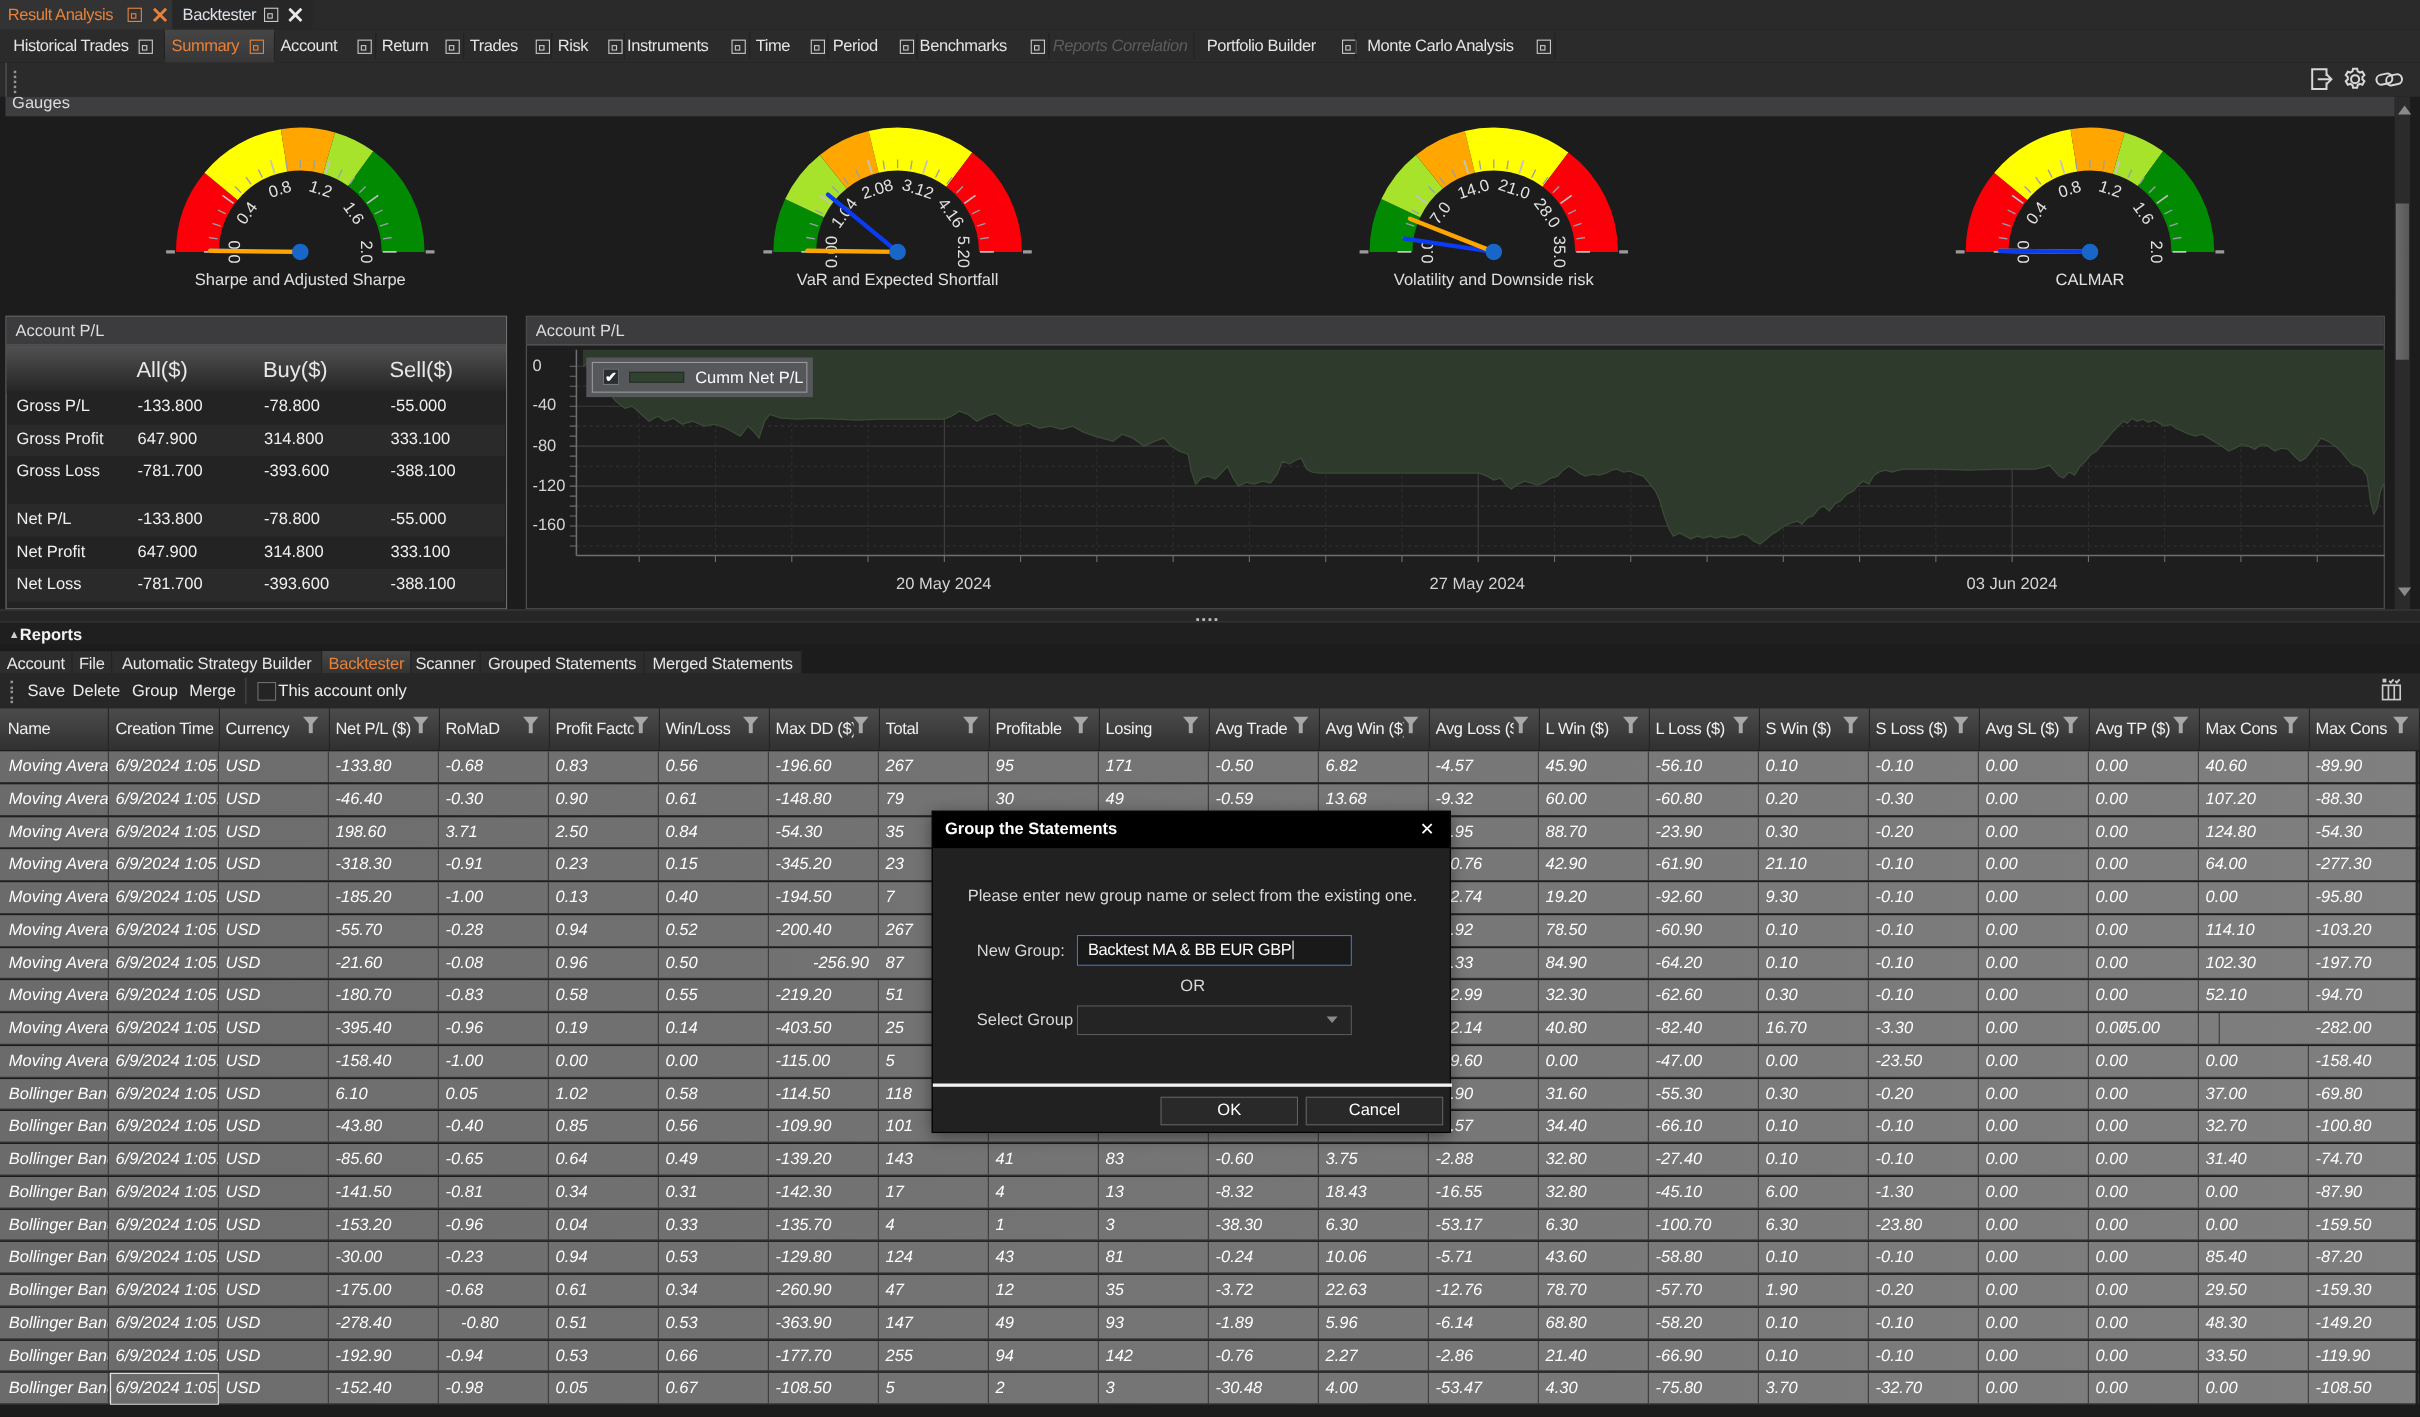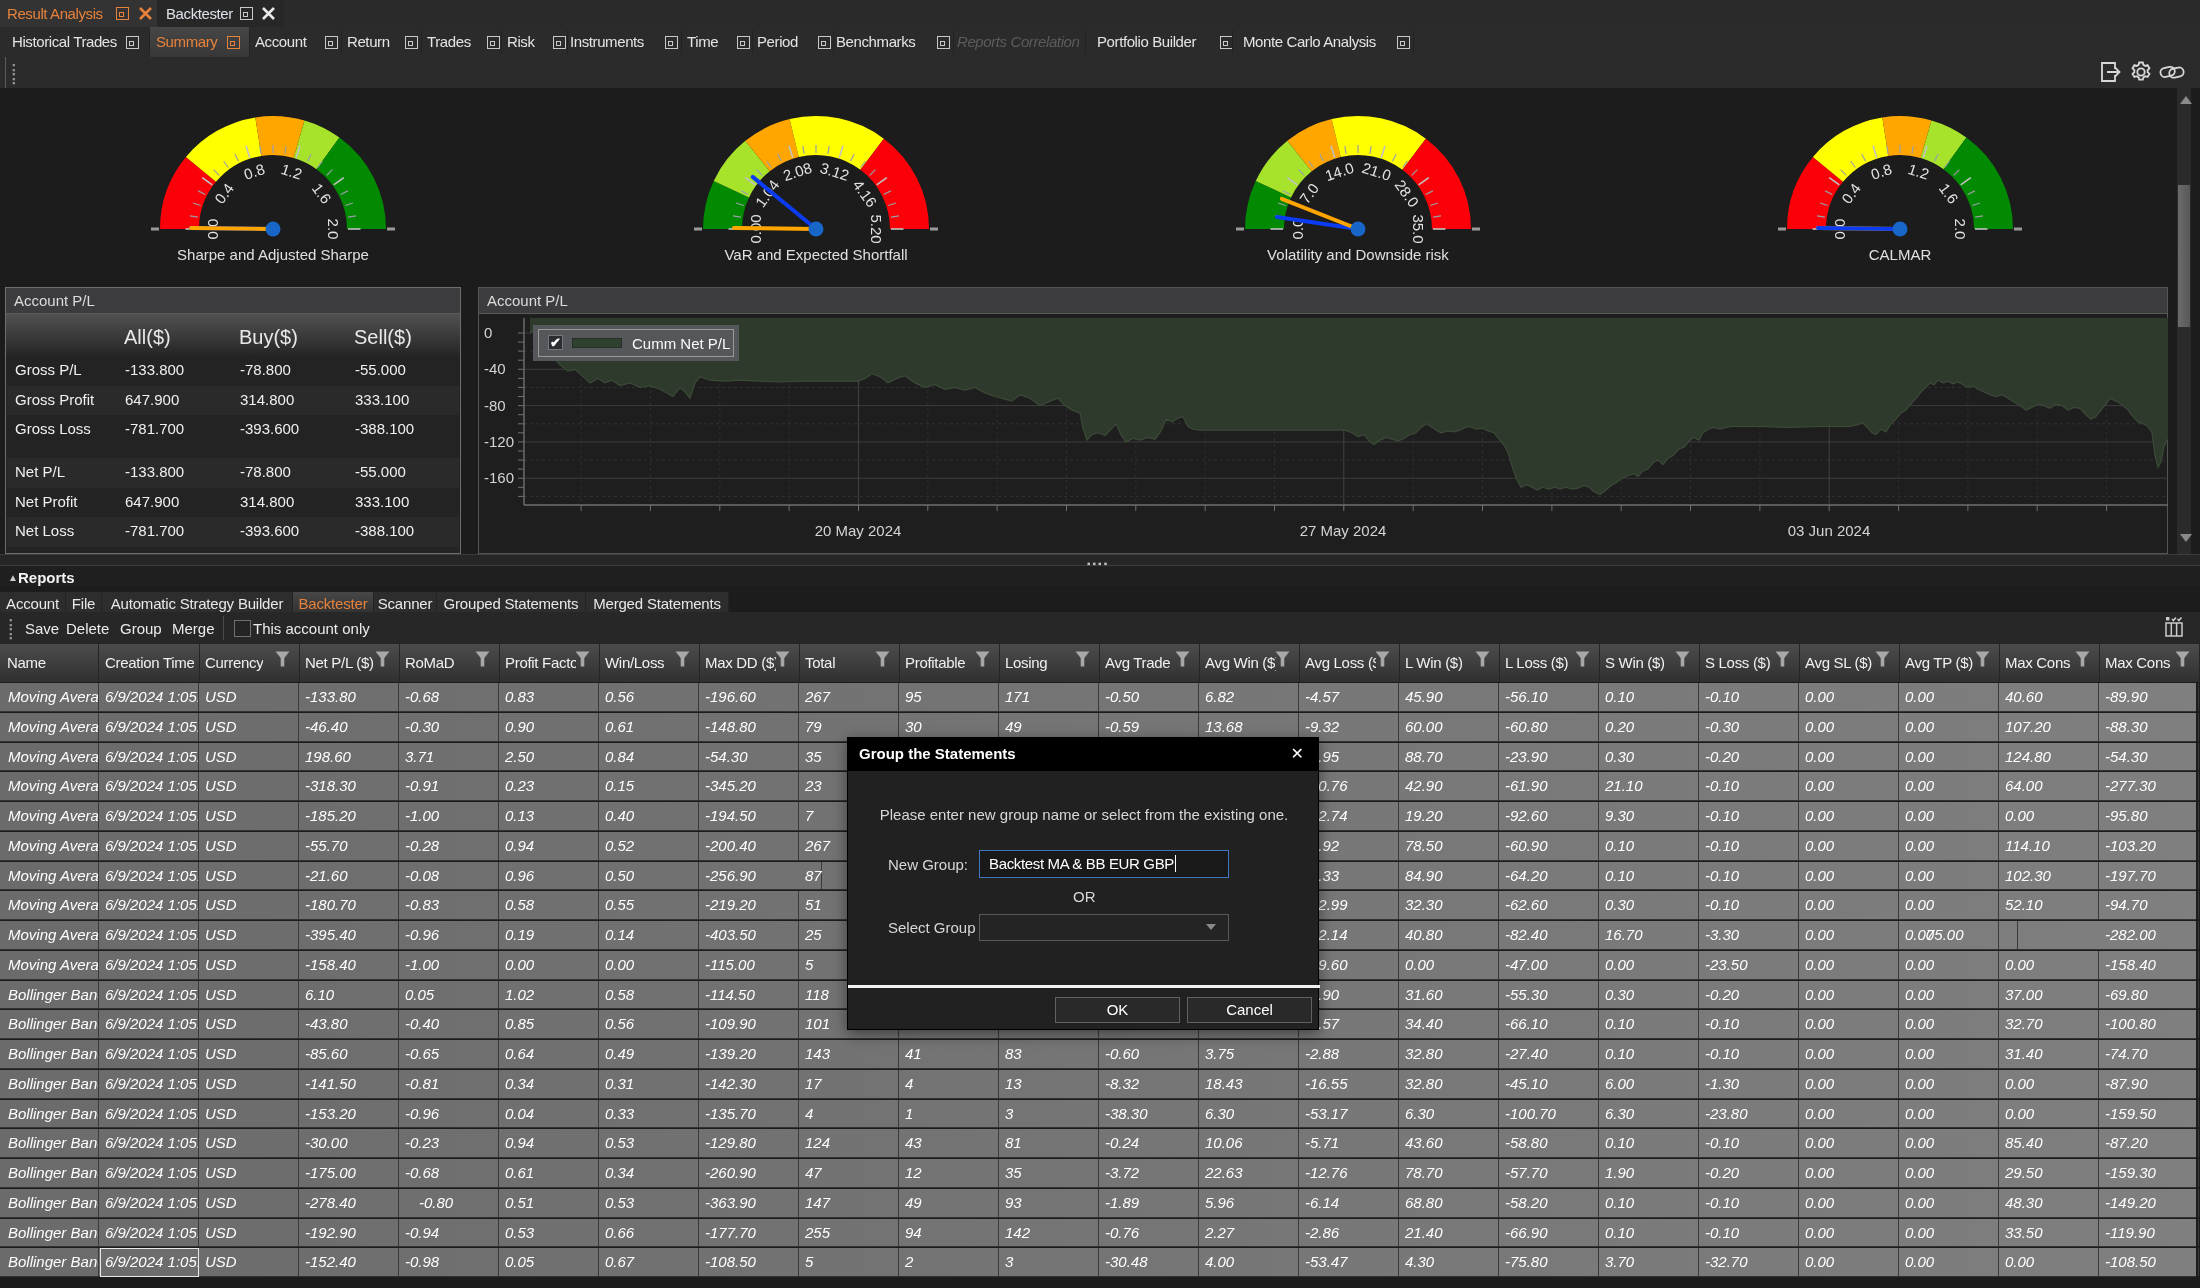--- a/index.html
+++ b/index.html
@@ -172,20 +172,23 @@
           <path d="M10.3 3.2 h3.4 l0.5 2.2 a7 7 0 0 1 1.7 1 l2.2-0.7 l1.7 2.9 l-1.7 1.6 a7 7 0 0 1 0 1.9 l1.7 1.6 l-1.7 2.9 l-2.2-0.7 a7 7 0 0 1-1.7 1 l-0.5 2.2 h-3.4 l-0.5-2.2 a7 7 0 0 1-1.7-1 l-2.2 0.7 l-1.7-2.9 l1.7-1.6 a7 7 0 0 1 0-1.9 l-1.7-1.6 l1.7-2.9 l2.2 0.7 a7 7 0 0 1 1.7-1 Z"></path>
         </svg></span>
   <span class="abs" style="left:2158px;top:2px;"><svg width="28" height="26" viewBox="0 0 28 26" fill="none" stroke="#d8d8d8" stroke-width="1.8">
           <g transform="rotate(-12 14 13)">
             <rect x="2.5" y="7.5" width="14.5" height="9" rx="4.5"></rect>
             <rect x="11" y="10" width="14.5" height="9" rx="4.5"></rect>
           </g>
         </svg></span>
 </div>
 
+<div id="gaugeband">
+      <span style="position:absolute;left:6px;top:-3px;">Gauges</span>
+    </div>
 <div id="gaugearea"></div>
 <svg style="position:absolute;left:138px;top:104px" width="270" height="145" viewBox="0 0 270 145">
       <path d="M 22.00 125.00 A 113 113 0 0 1 47.93 52.97 L 77.98 77.83 A 74 74 0 0 0 61.00 125.00 Z" fill="#fb0008"></path>
       <path d="M 47.93 52.97 A 113 113 0 0 1 117.32 13.39 L 123.42 51.91 A 74 74 0 0 0 77.98 77.83 Z" fill="#ffff00"></path>
       <path d="M 117.32 13.39 A 113 113 0 0 1 166.53 16.49 L 155.65 53.94 A 74 74 0 0 0 123.42 51.91 Z" fill="#ffa600"></path>
       <path d="M 166.53 16.49 A 113 113 0 0 1 201.42 33.58 L 178.50 65.13 A 74 74 0 0 0 155.65 53.94 Z" fill="#a8e32c"></path>
       <path d="M 201.42 33.58 A 113 113 0 0 1 248.00 125.00 L 209.00 125.00 A 74 74 0 0 0 178.50 65.13 Z" fill="#028a02"></path>
       <line x1="60.0" y1="125.0" x2="47.5" y2="125.0" stroke="#c2c2c2" stroke-width="1.6"></line>
       <line x1="59.9" y1="113.1" x2="52.0" y2="111.9" stroke="#9aa0a8" stroke-width="1.2"></line>
       <line x1="62.7" y1="101.5" x2="55.1" y2="99.0" stroke="#9aa0a8" stroke-width="1.2"></line>
@@ -801,21 +804,21 @@
         <div class="dcell" style="left:2100px;width:99px;padding-left:5px">-103.20</div>
       </div>
       <div class="drow" style="top:178.50px;height:28.75px">
         <div class="dcell" style="left:0px;width:99px;padding-left:8px">Moving Average</div>
         <div class="dcell" style="left:100px;width:99px;padding-left:5px">6/9/2024 1:05:00 AM</div>
         <div class="dcell" style="left:200px;width:99px;padding-left:5px">USD</div>
         <div class="dcell" style="left:300px;width:99px;padding-left:5px">-21.60</div>
         <div class="dcell" style="left:400px;width:99px;padding-left:5px">-0.08</div>
         <div class="dcell" style="left:500px;width:99px;padding-left:5px">0.96</div>
         <div class="dcell" style="left:600px;width:99px;padding-left:5px">0.50</div>
-        <div class="dcell" style="left:700px;width:122px;padding-left:5px">-256.90</div>
+        <div class="dcell" style="left:734px;width:122px;padding-left:5px">-256.90</div>
         <div class="dcell" style="left:800px;width:99px;padding-left:5px">87</div>
         <div class="dcell" style="left:900px;width:99px;padding-left:5px">30</div>
         <div class="dcell" style="left:1000px;width:99px;padding-left:5px">57</div>
         <div class="dcell" style="left:1100px;width:99px;padding-left:5px">-0.25</div>
         <div class="dcell" style="left:1200px;width:99px;padding-left:5px">8.70</div>
         <div class="dcell" style="left:1300px;width:99px;padding-left:5px">-1.33</div>
         <div class="dcell" style="left:1400px;width:99px;padding-left:5px">84.90</div>
         <div class="dcell" style="left:1500px;width:99px;padding-left:5px">-64.20</div>
         <div class="dcell" style="left:1600px;width:99px;padding-left:5px">0.10</div>
         <div class="dcell" style="left:1700px;width:99px;padding-left:5px">-0.10</div>

